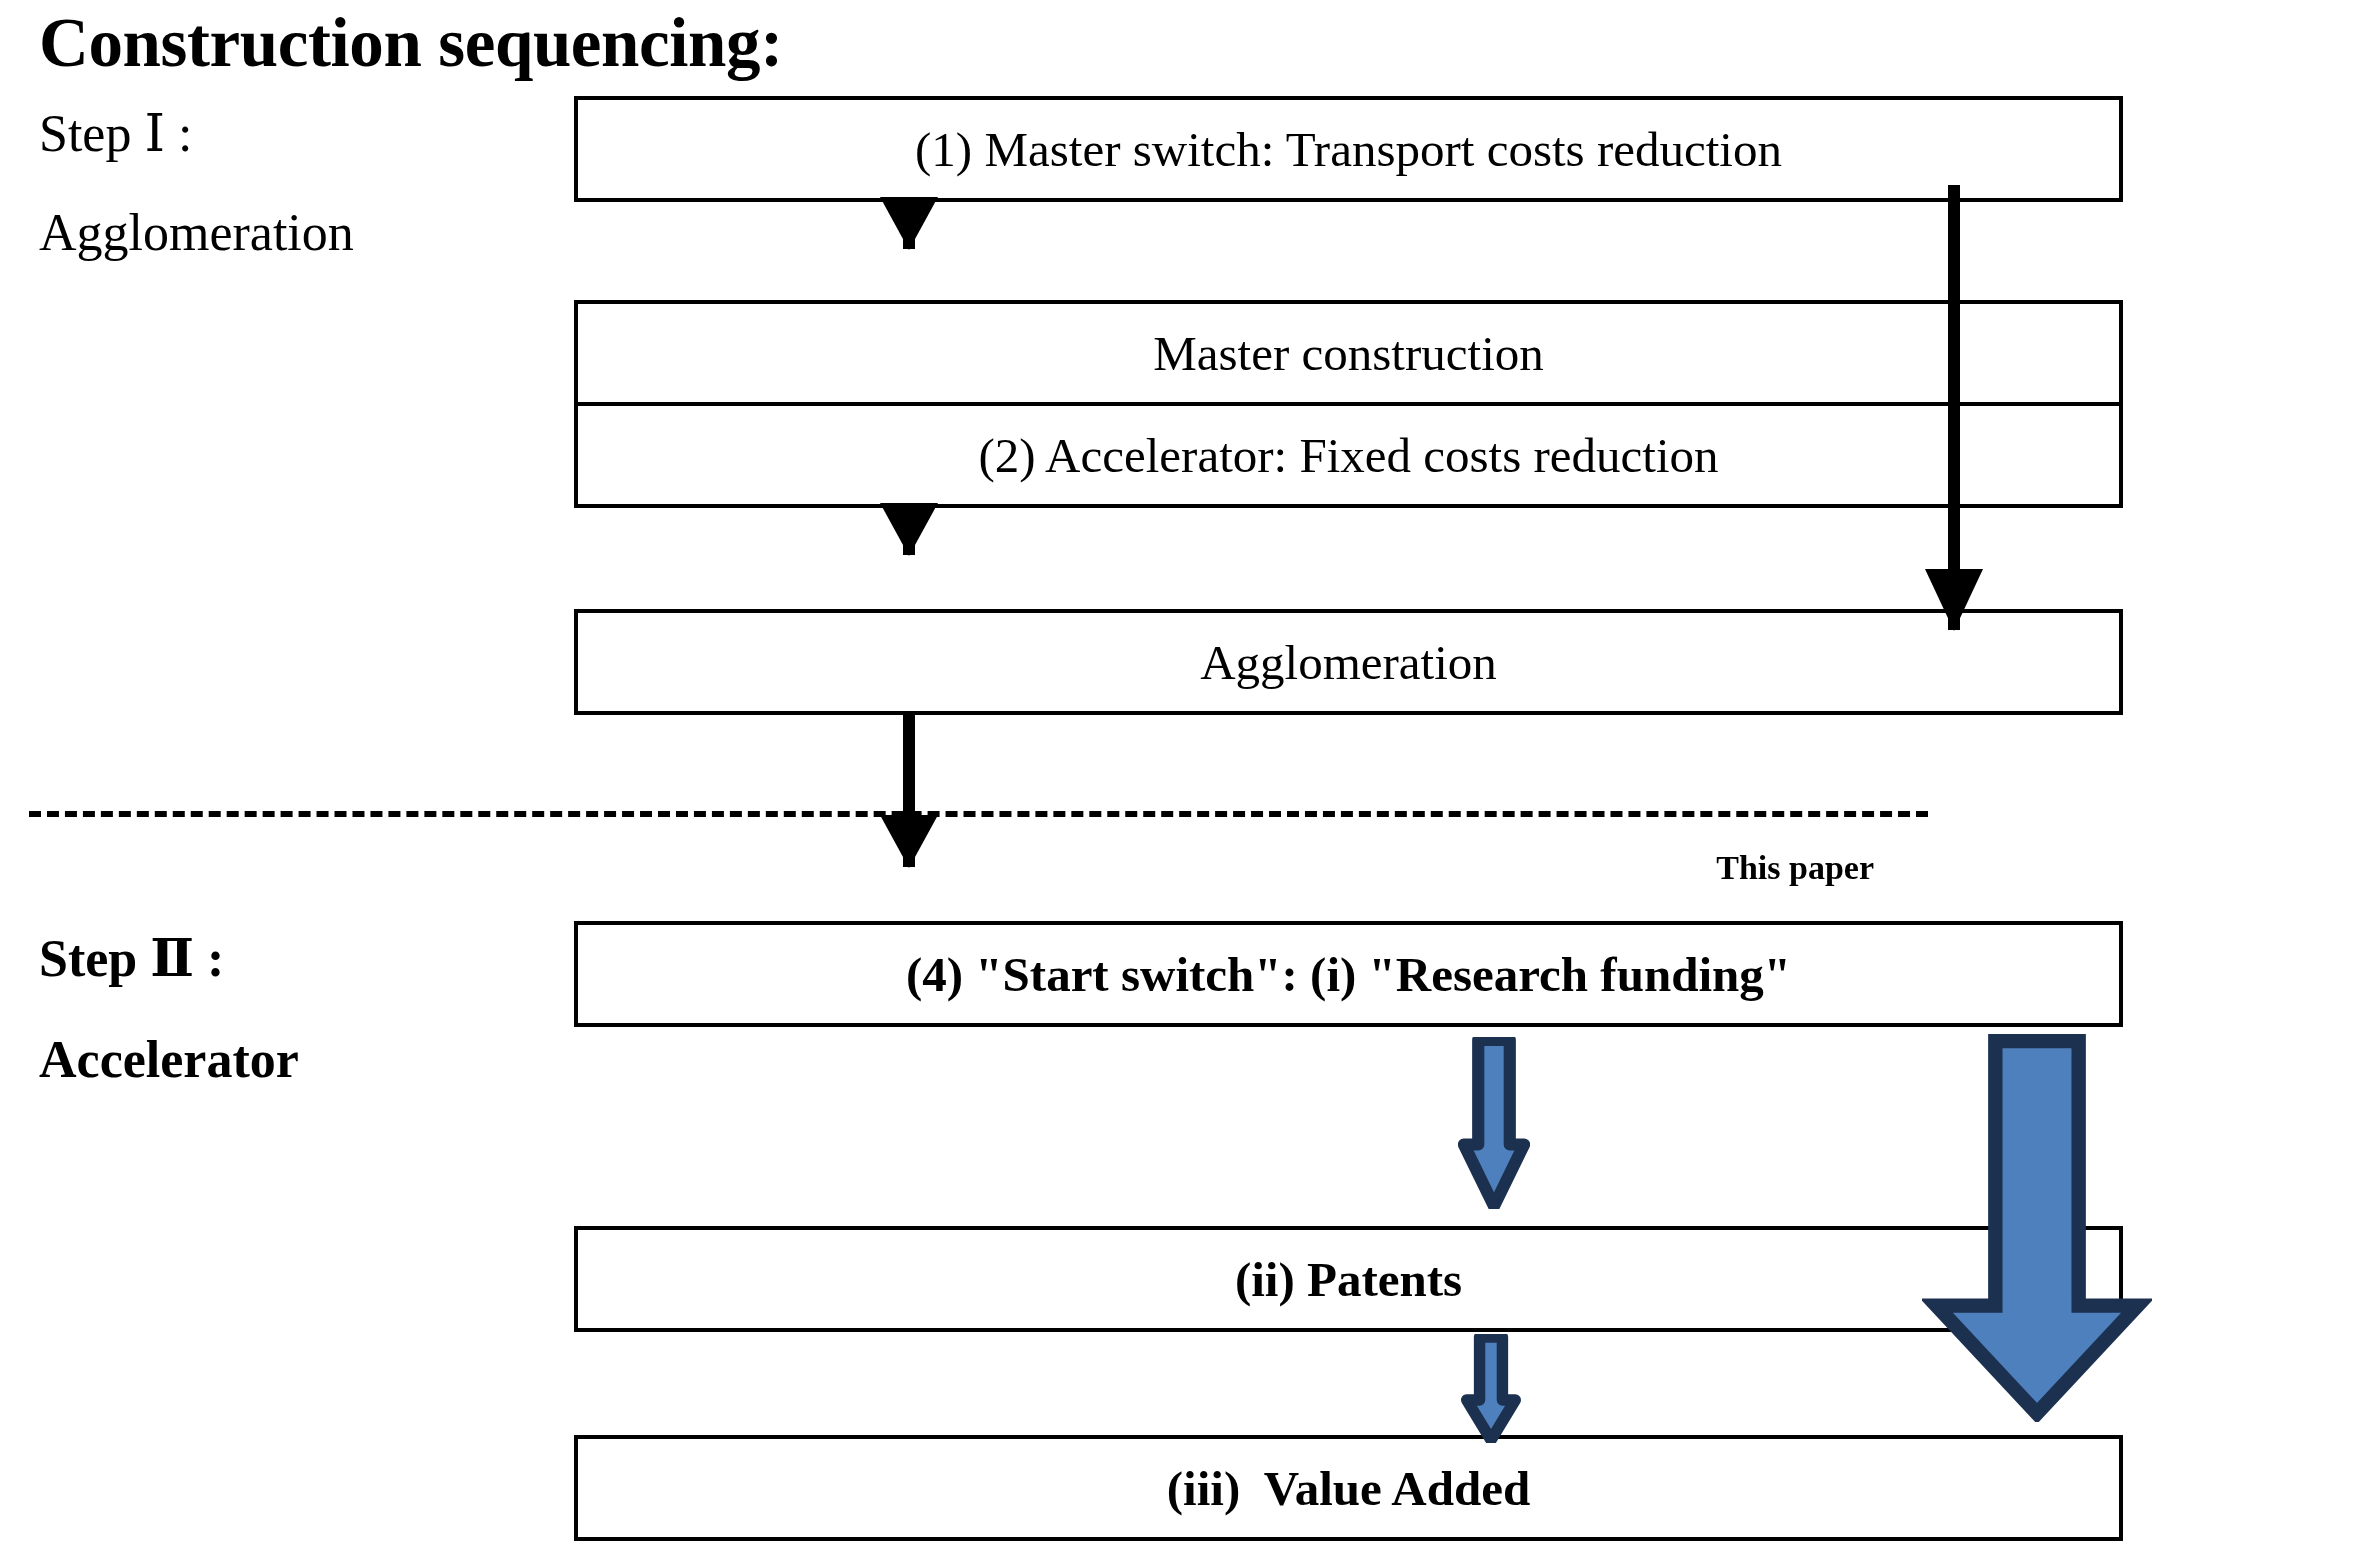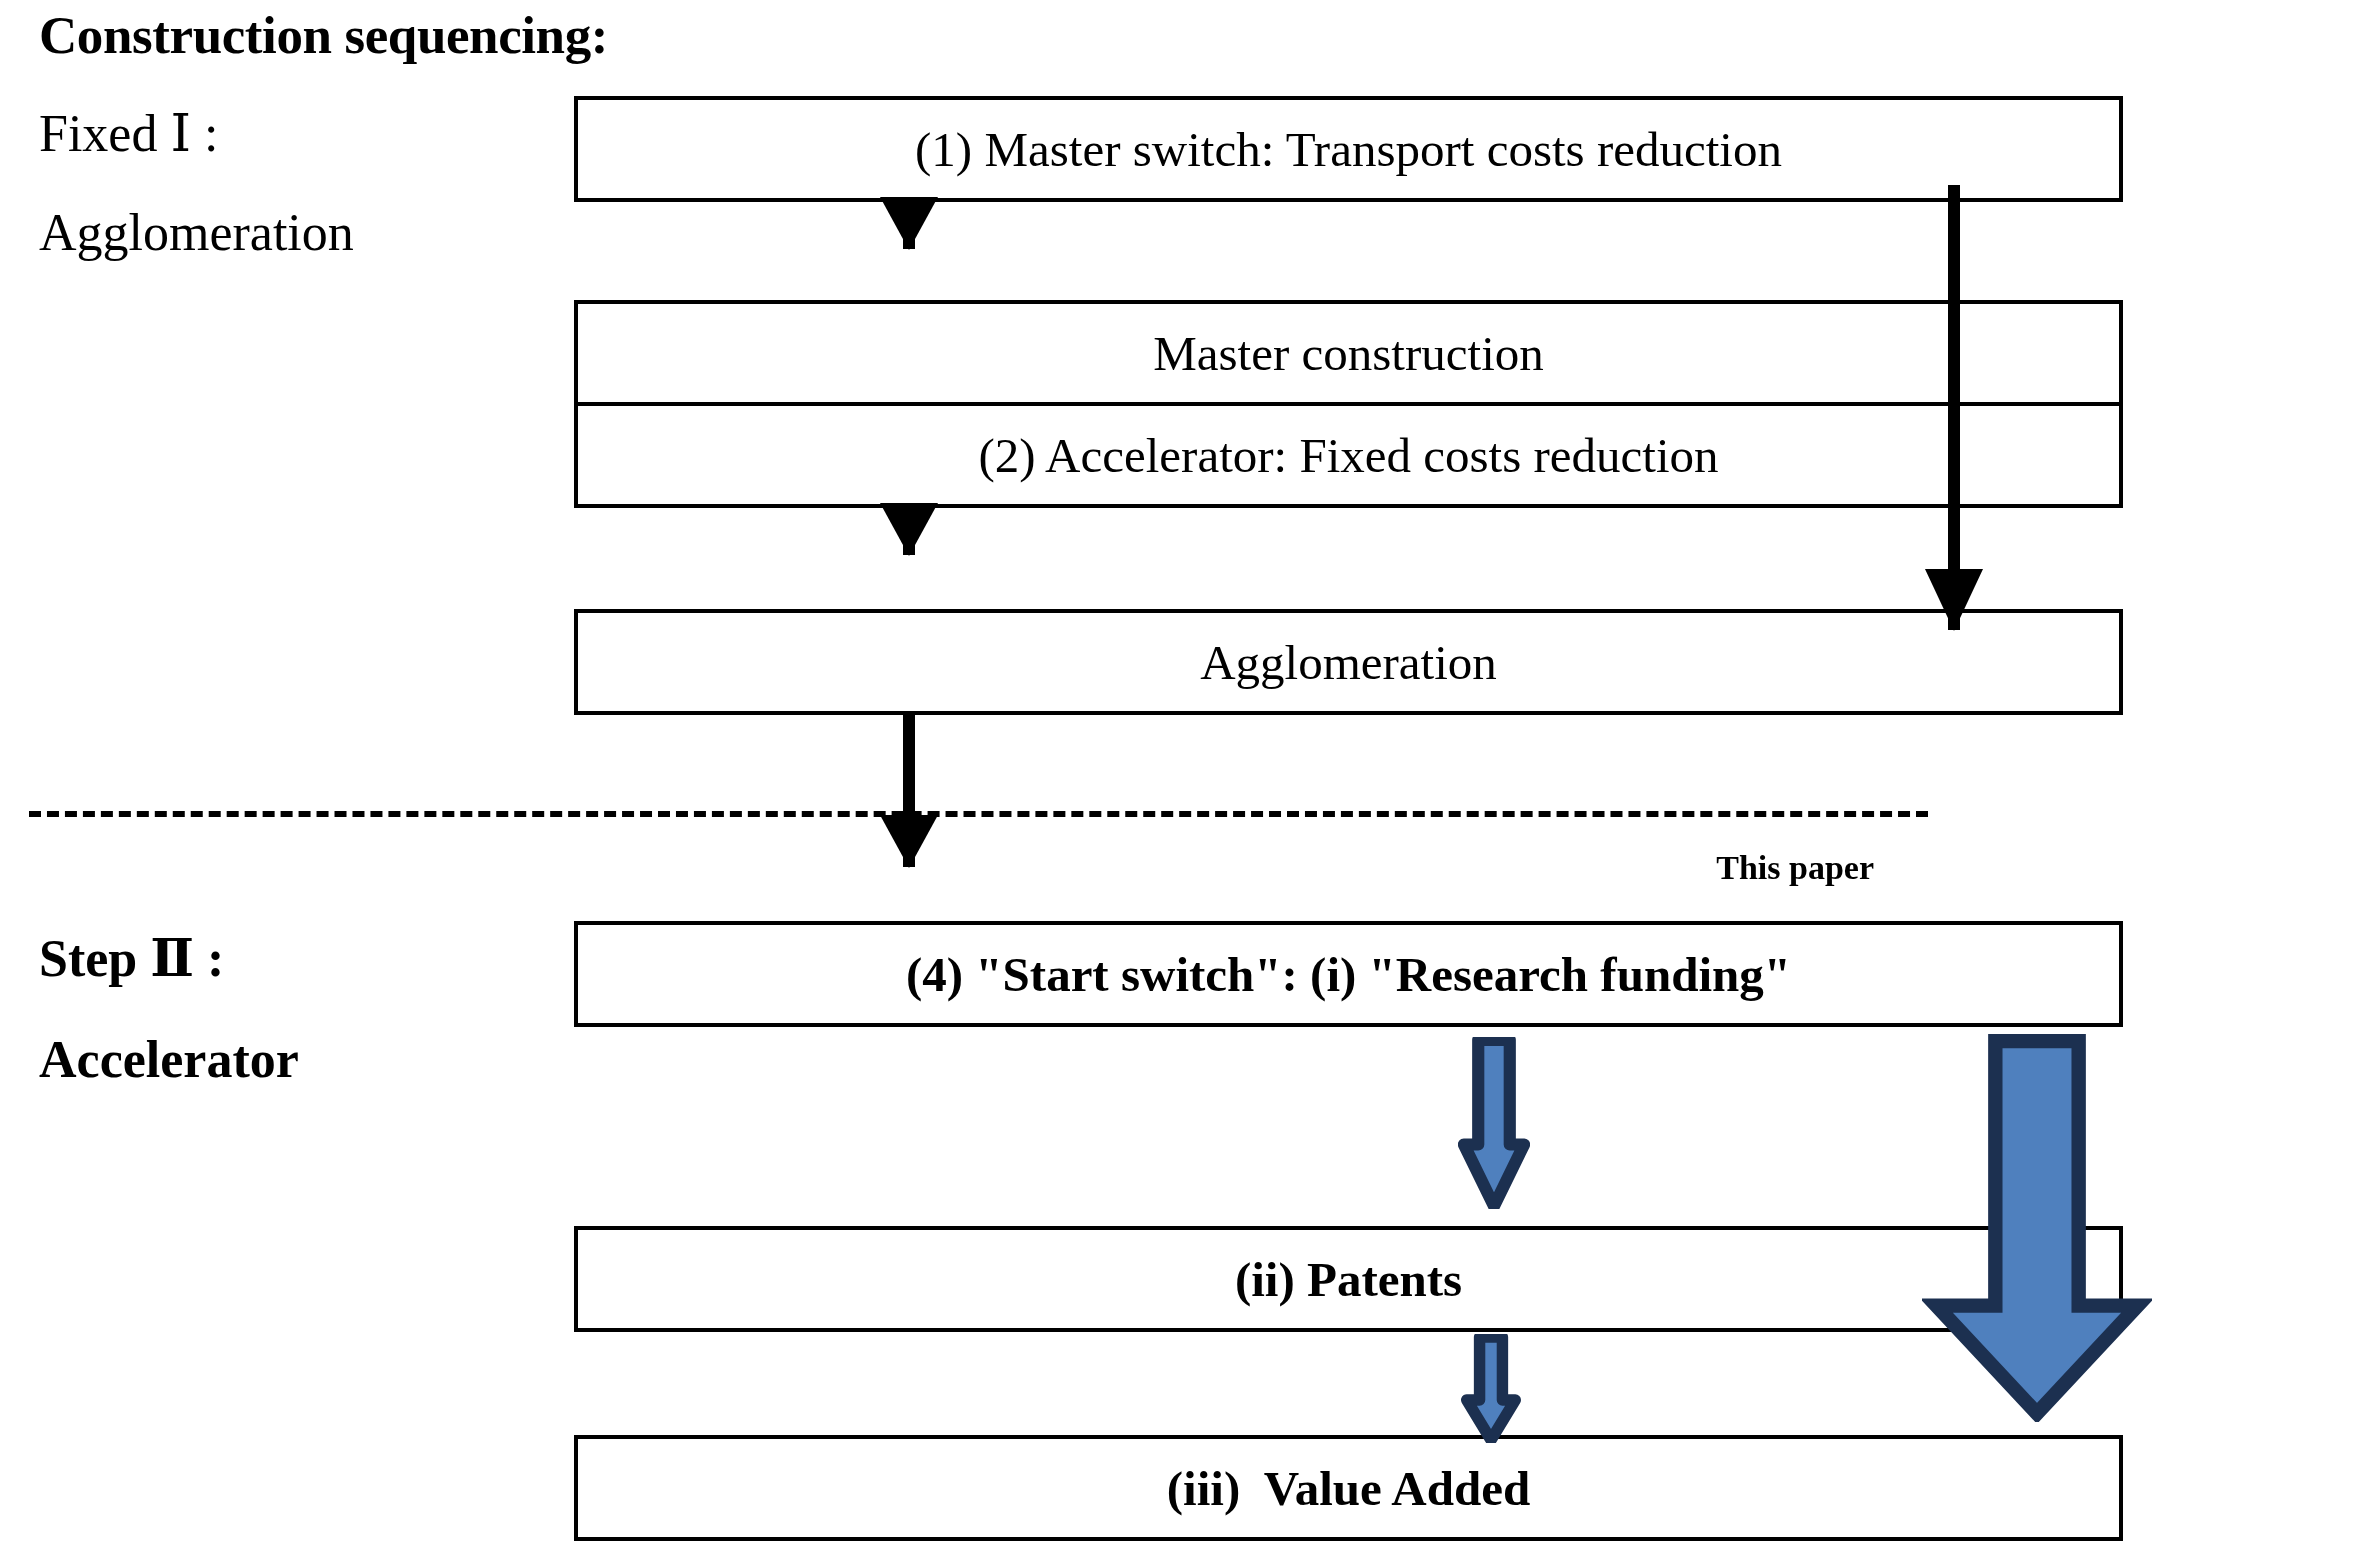--- a/index.html
+++ b/index.html
@@ -20,21 +20,21 @@
   
   .lbl {
     position: absolute;
     white-space: pre;
     line-height: 1;
     color: #000;
   }
   #title-heading {
     left: 39px;
     top: 8.6px;
-    font-size: 53px;
+    font-size: 69px;
     font-weight: bold;
     letter-spacing: -0.4px;
   }
   #step1-line1 {
     left: 39px;
     top: 108px;
     font-size: 52px;
     font-weight: normal;
   }
   #step1-line2 {
@@ -160,21 +160,21 @@
   #blue-arrow-small-2 { left: 1461px; top: 1334px; width: 60px;  height: 109px; }
   #blue-arrow-big     { left: 1922px; top: 1034px; width: 230px; height: 388px; }
 </style>
 </head>
 <body>
 
 <div id="canvas">
 
   <div class="lbl" id="title-heading">Construction sequencing:</div>
 
-  <div class="lbl" id="step1-line1">Fixed Ⅰ :</div>
+  <div class="lbl" id="step1-line1">Step Ⅰ :</div>
   <div class="lbl" id="step1-line2">Agglomeration</div>
 
   <div class="lbl" id="step2-line1">Step Ⅱ :</div>
   <div class="lbl" id="step2-line2">Accelerator</div>
 
   <div class="lbl" id="this-paper">This paper</div>
 
   <div class="box" id="box-master">
     <span>(1) Master switch: Transport costs reduction</span>
   </div>

